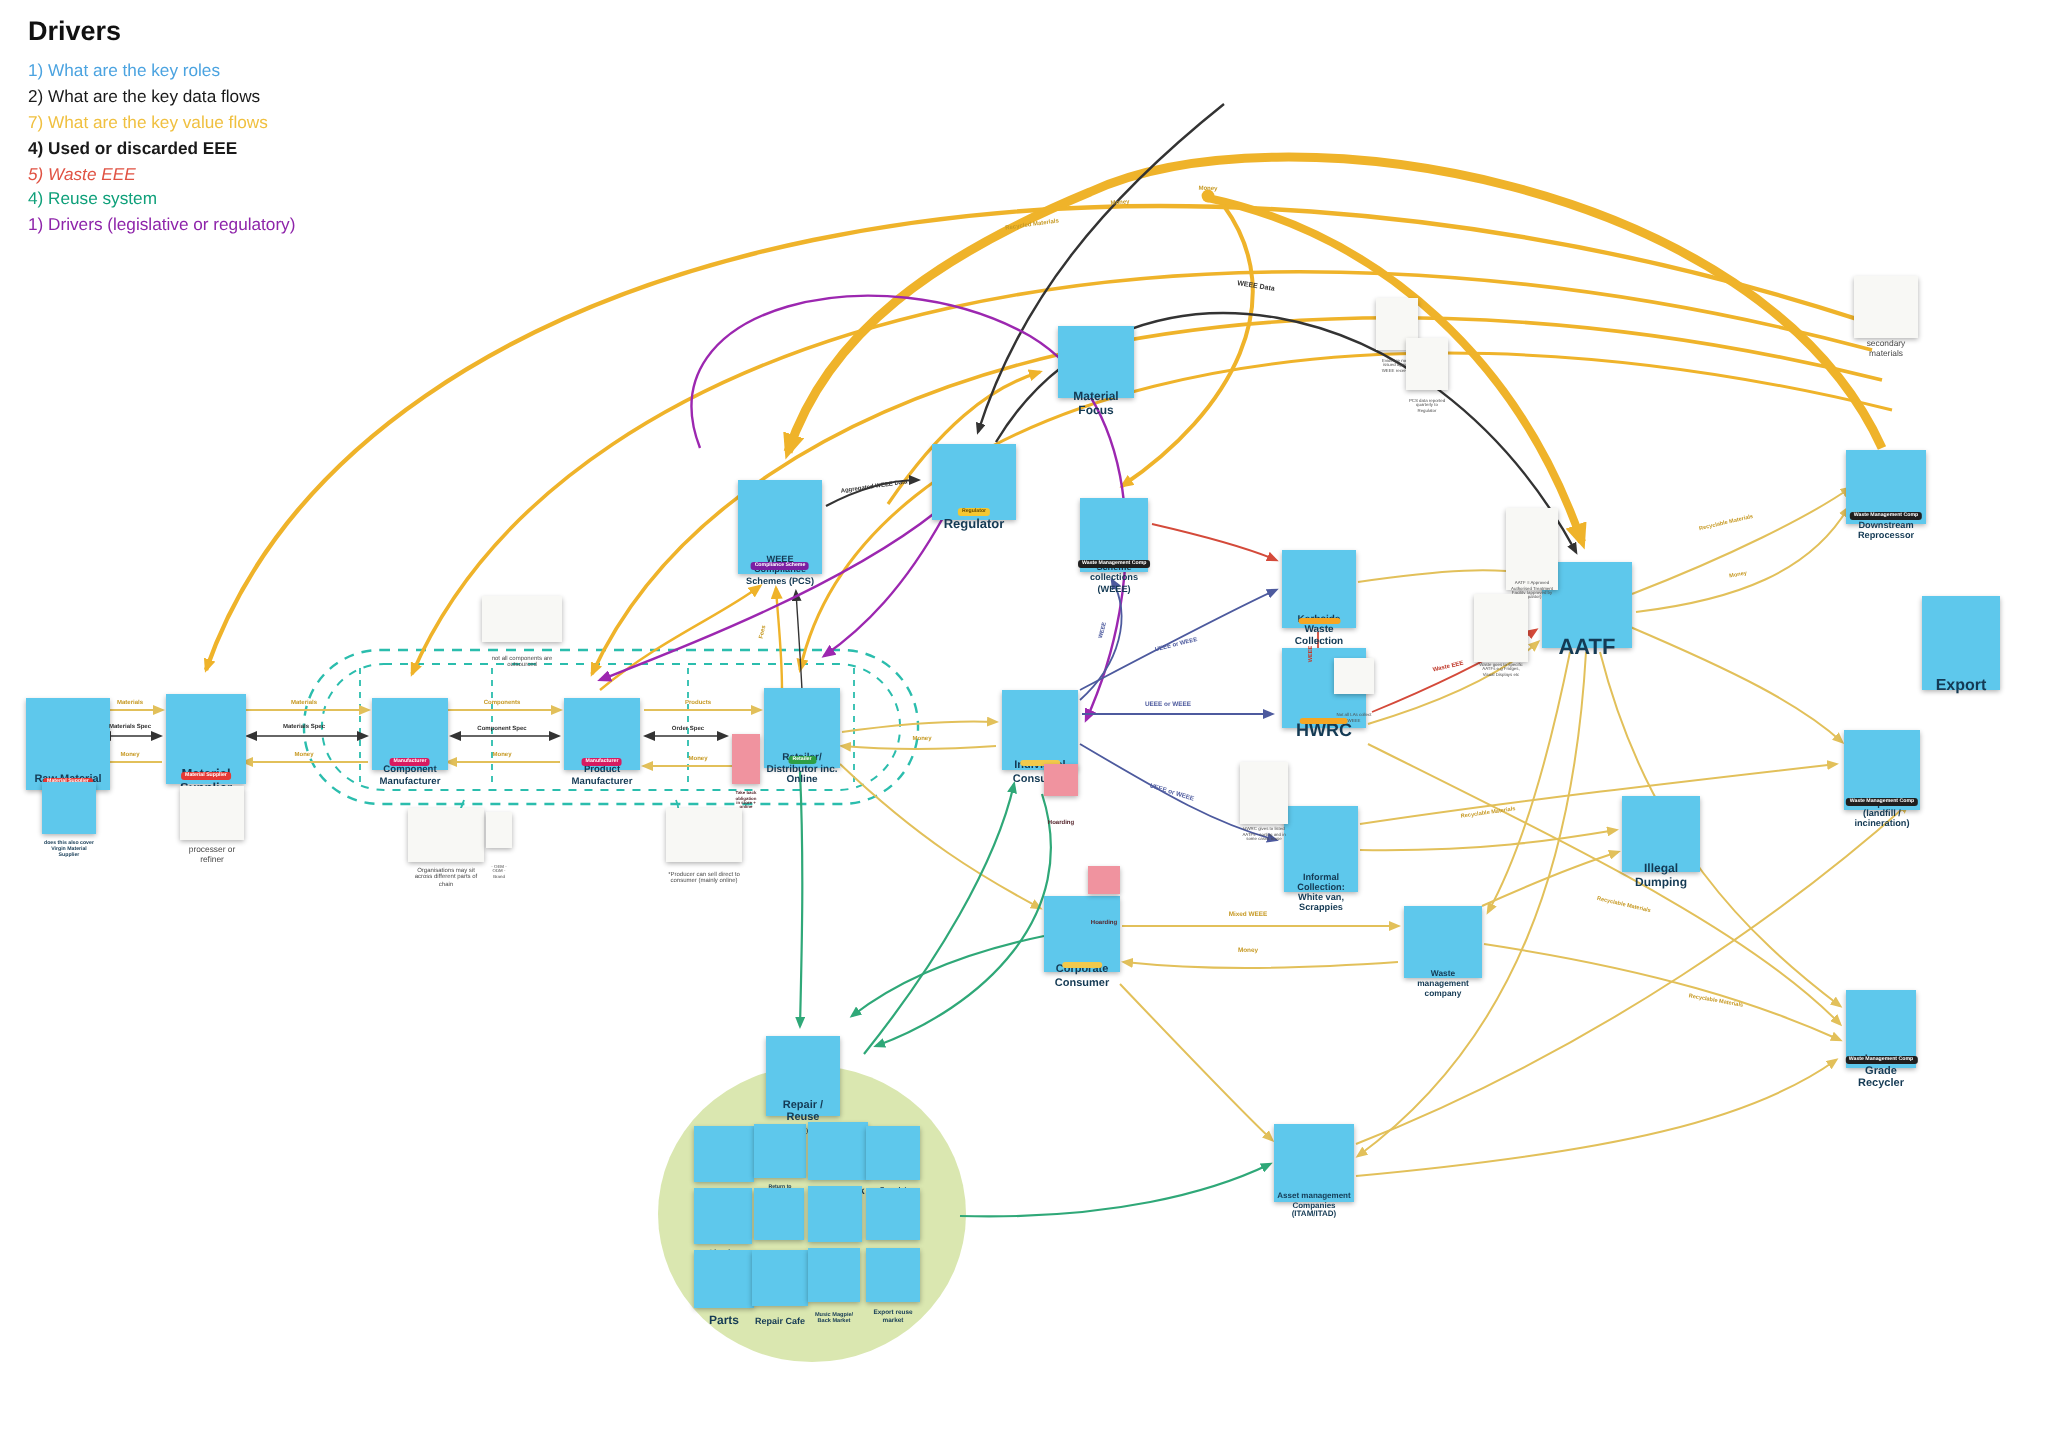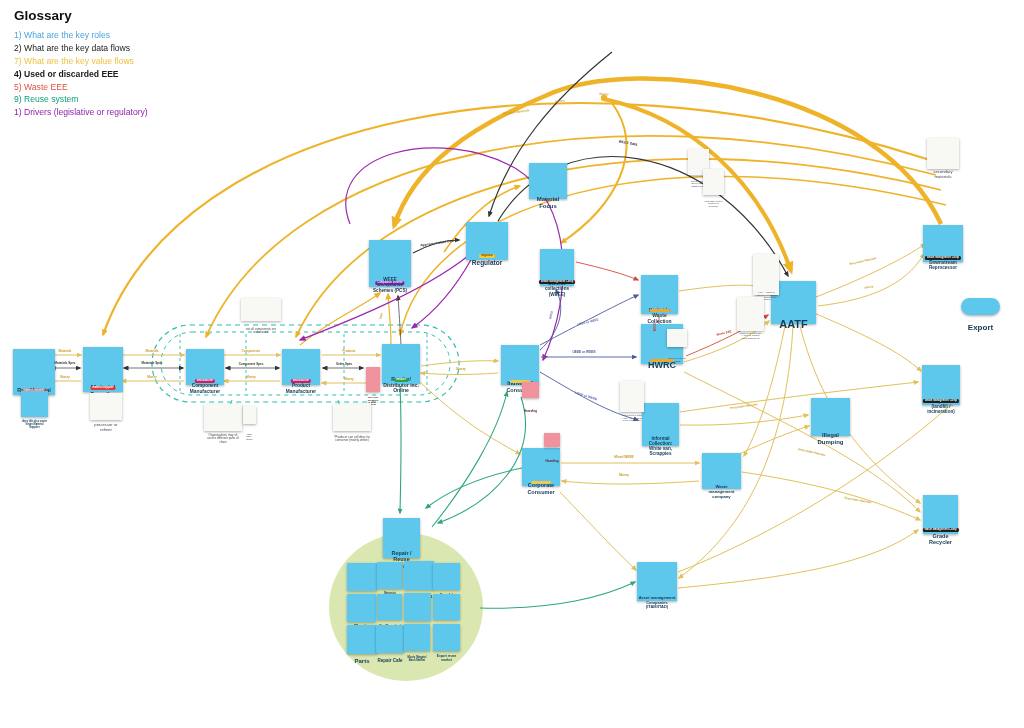--- a/index.html
+++ b/index.html
@@ -162,28 +162,28 @@
     <g stroke="#2FA878" fill="none" stroke-width="1.1">
       <path d="M432,527 C468,482 498,432 507,392" marker-end="url(#ag)"></path>
       <path d="M521,397 C541,458 490,504 438,523" marker-end="url(#ag)"></path>
       <path d="M400,386 C402,430 401,472 400,513" marker-end="url(#ag)"></path>
       <path d="M480,608 C556,610 606,596 635,582" marker-end="url(#ag)"></path>
       <path d="M522,468 C474,478 444,494 426,508" marker-end="url(#ag)"></path>
     </g>
   </svg>
 
   <div id="glossary">
-    <h1>Glossary</h1>
+    <h1>Drivers</h1>
     <ul id="glossary-list">
         <li style="color: rgb(75, 163, 224);">1) What are the key roles</li>
         <li style="color: rgb(26, 26, 26);">2) What are the key data flows</li>
         <li style="color: rgb(240, 192, 64);">7) What are the key value flows</li>
         <li style="color: rgb(26, 26, 26); font-weight: bold;">4) Used or discarded EEE</li>
-        <li style="color: rgb(224, 82, 67);">5) Waste EEE</li>
-        <li style="color: rgb(15, 160, 122);">9) Reuse system</li>
+        <li style="color: rgb(224, 82, 67); font-style: italic;">5) Waste EEE</li>
+        <li style="color: rgb(15, 160, 122);">4) Reuse system</li>
         <li style="color: rgb(142, 36, 170);">1) Drivers (legislative or regulatory)</li>
       </ul>
   </div>
 
   <div id="nodes">
       <div class="sticky blue" style="left: 13px; top: 349px; width: 42px; height: 46px; font-size: 5.5px;">
         <span class="lbl">Raw Material Supplier</span>
         <span class="tag red">Material Supplier</span>
       </div>
       <div class="sticky blue-sm" style="left: 21px; top: 391px; width: 27px; height: 26px; font-size: 2.6px;">
@@ -267,21 +267,21 @@
       <div class="sticky blue" style="left: 637px; top: 562px; width: 40px; height: 39px; font-size: 4px;">
         <span class="lbl">Asset management Companies (ITAM/ITAD)</span>
       </div>
       <div class="sticky white" style="left: 927px; top: 138px; width: 32px; height: 31px; font-size: 4.2px;">
         <span class="lbl">secondary materials</span>
       </div>
       <div class="sticky blue" style="left: 923px; top: 225px; width: 40px; height: 37px; font-size: 4.6px;">
         <span class="lbl">Downstream Reprocessor</span>
         <span class="tag black">Waste Management Comp</span>
       </div>
-      <div class="sticky blue" style="left: 961px; top: 298px; width: 39px; height: 17px; font-size: 8px; border-radius: 10px;">
+      <div class="sticky blue" style="left: 961px; top: 298px; width: 39px; height: 47px; font-size: 8px;">
         <span class="lbl">Export</span>
       </div>
       <div class="sticky blue" style="left: 922px; top: 365px; width: 38px; height: 40px; font-size: 4.6px;">
         <span class="lbl">Disposal (landfill / incineration)</span>
         <span class="tag black">Waste Management Comp</span>
       </div>
       <div class="sticky blue" style="left: 383px; top: 518px; width: 37px; height: 40px; font-size: 5.5px;">
         <span class="lbl">Repair / Reuse System</span>
       </div>
       <div class="sticky blue" style="left: 347px; top: 563px; width: 30px; height: 28px; font-size: 4px;">

